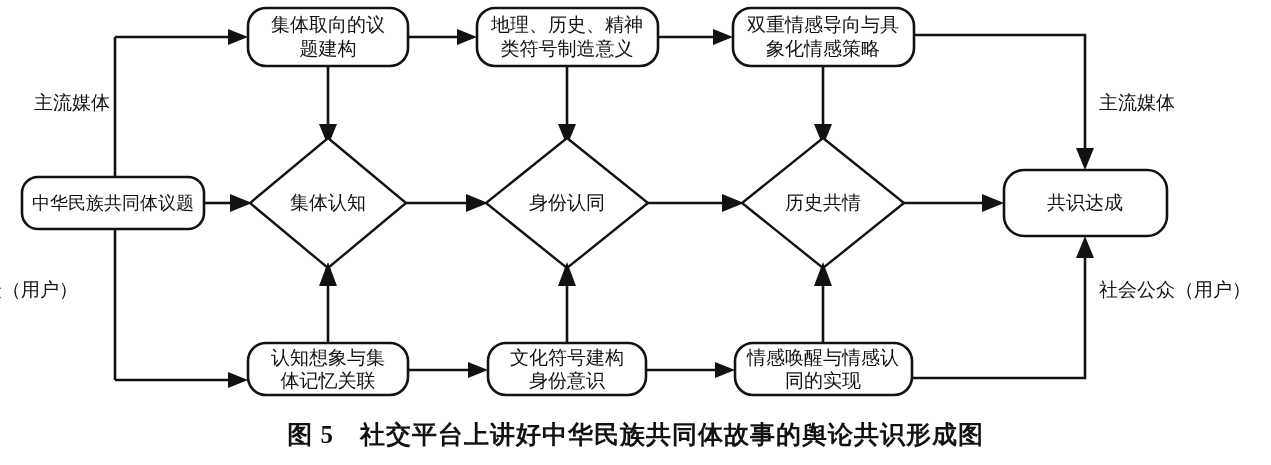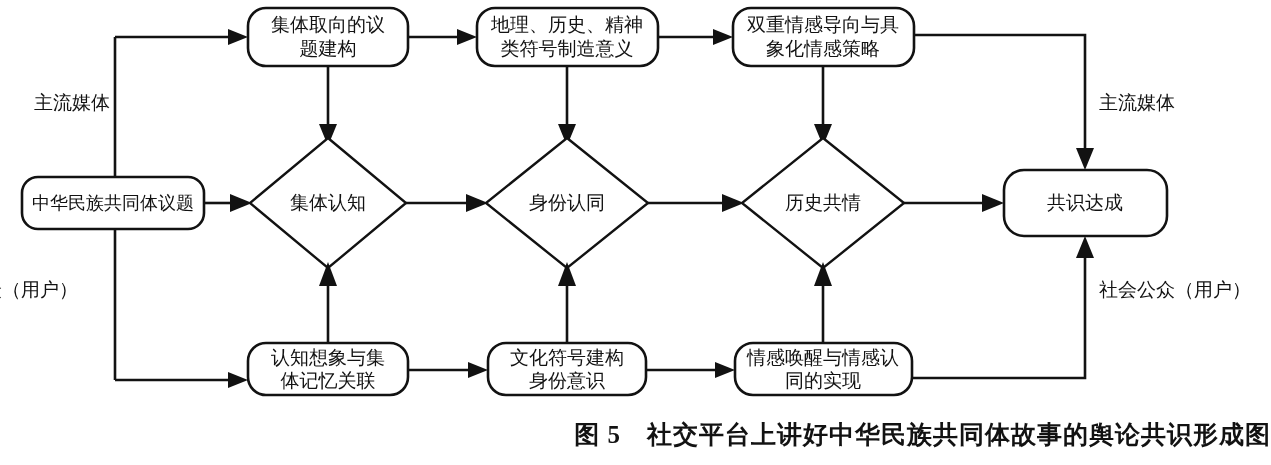--- a/index.html
+++ b/index.html
@@ -68,21 +68,21 @@
     text-anchor: start;
   }
   .side-label.left {
     text-anchor: end;
   }
   #caption {
     position: absolute;
     left: 0;
     top: 418px;
     width: 1271px;
-    text-align: right;
+    text-align: center;
     font-family: "Liberation Serif", "DejaVu Serif", serif;
     font-size: 25px;
     font-weight: bold;
     color: #121212;
     letter-spacing: 1px;
     white-space: nowrap;
   }
 </style>
 </head>
 <body>

